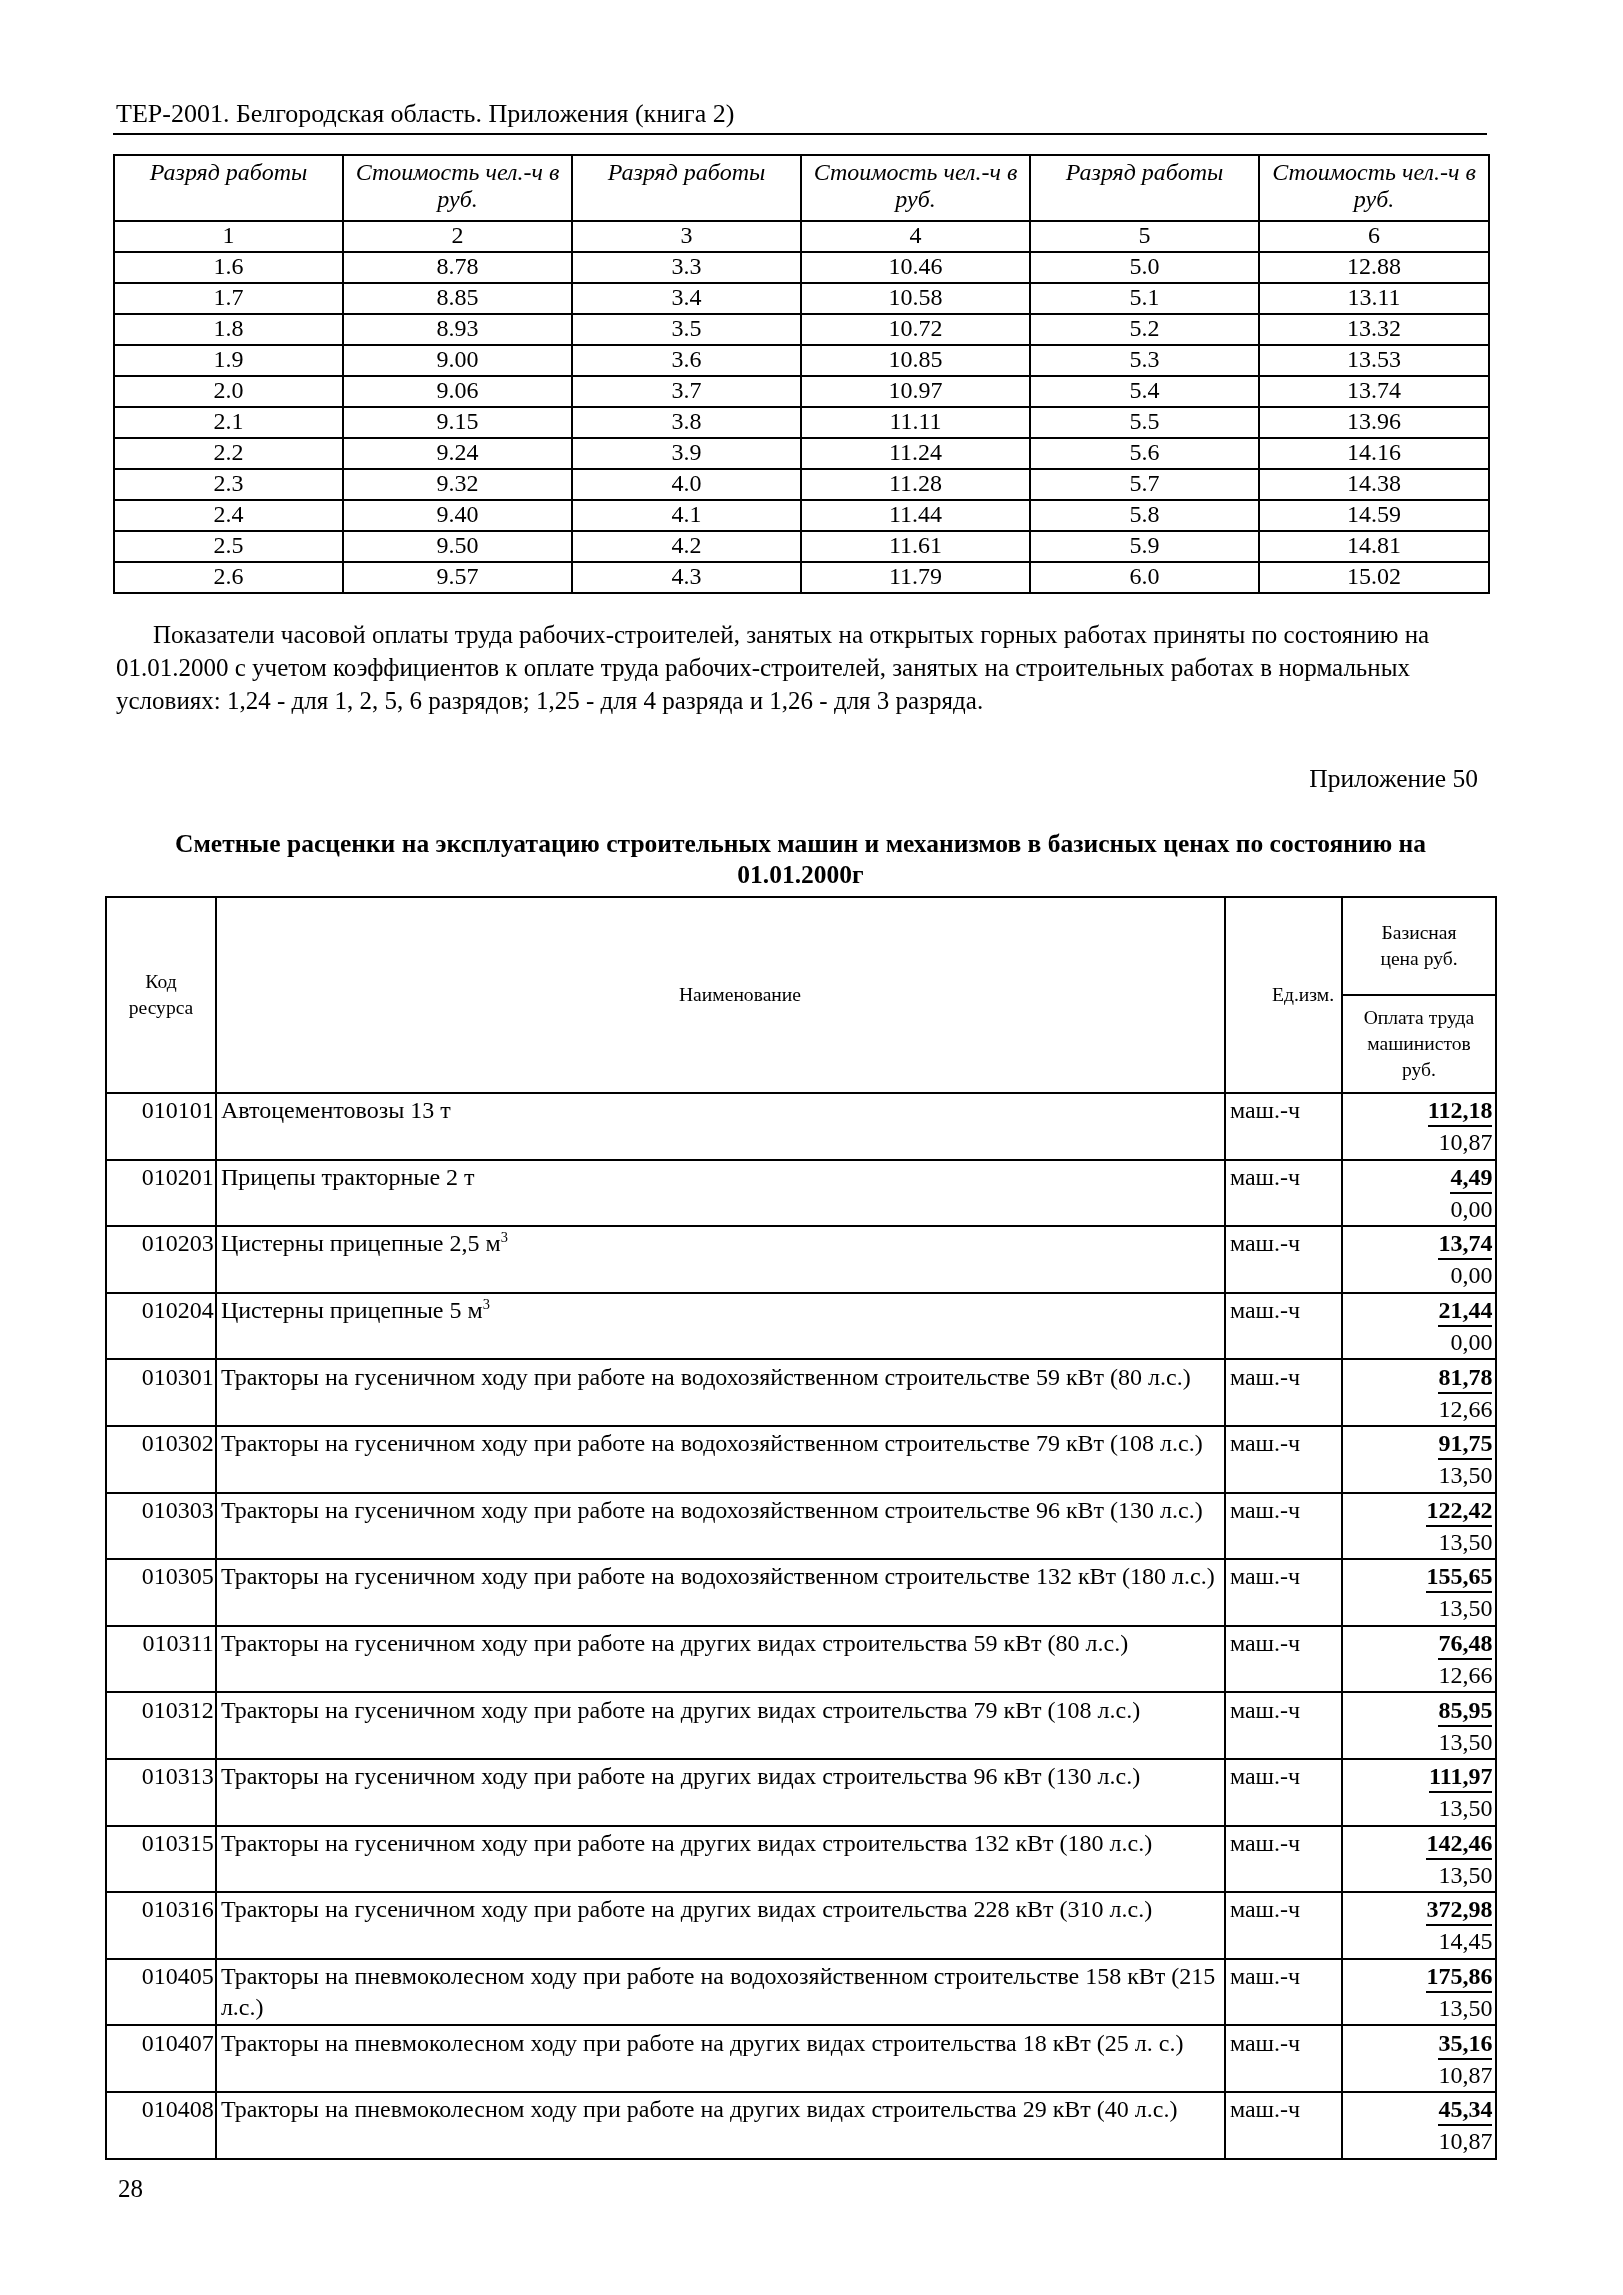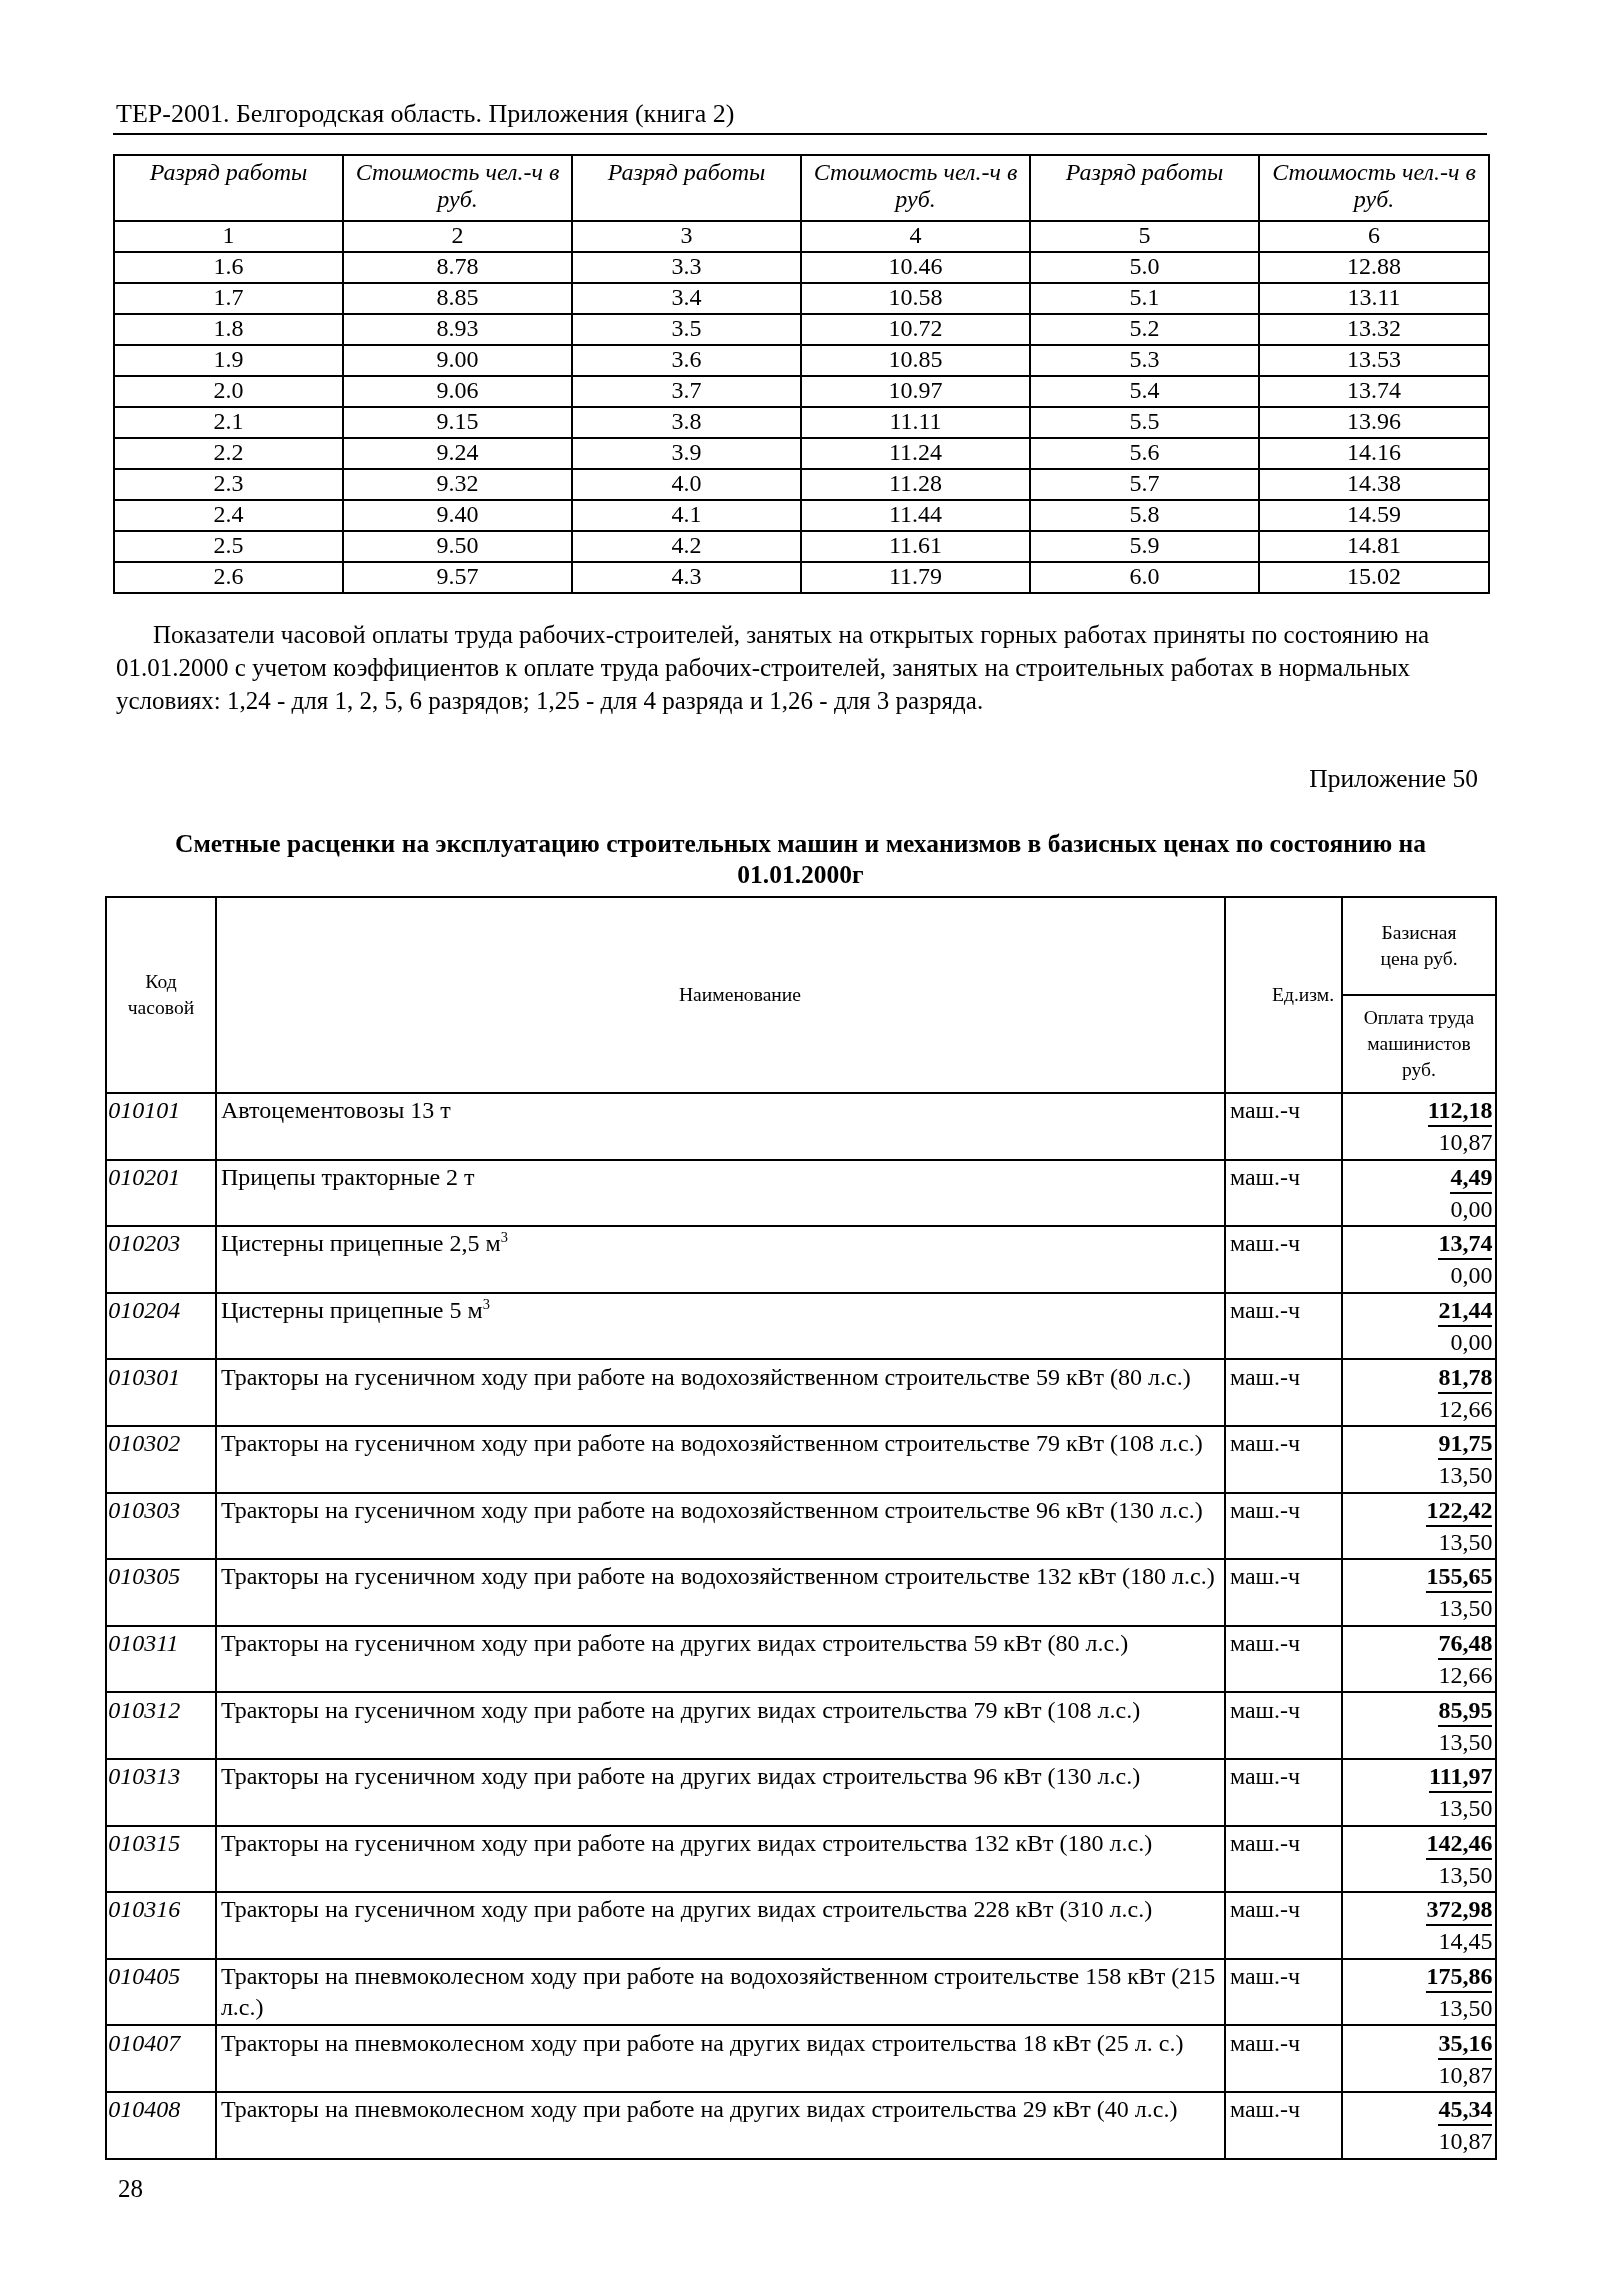--- a/index.html
+++ b/index.html
@@ -17,21 +17,21 @@
 
     #note { left:116px; top:618px; width:1368px; font-size:25px; line-height:33px; text-indent:37px; }
     #appendix-label { right:145px; top:762px; font-size:25.5px; line-height:33px; text-align:center; }
     #doc-title { left:105px; top:828px; width:1391px; font-size:25.5px; font-weight:bold;
       line-height:31px; text-align:center; }
 
     #machines-table { left:105px; top:896px; width:1391px; }
     #machines-table th, #machines-table td { border:2px solid #000; font-weight:normal; }
     #machines-table thead th { font-size:19.6px; line-height:26px; text-align:center; vertical-align:middle;padding-left:40px; }
     #machines-table tbody td { font-size:24px; line-height:31px; vertical-align:top; padding:1.3px 3.9px; height:60px; }
-    #machines-table tbody td.code { text-align:left; padding:1.3px 1.3px;font-style:italic; }
+    #machines-table tbody td.code { text-align:right; padding:1.3px 1.3px; }
     #machines-table tbody td.unit { }
     #machines-table tbody td.price { text-align:right; padding-right:2.6px; }
     .price-top { display:inline-block; border-bottom:2px solid #000000; line-height:29px;font-weight:bold; }
     .price-bottom { display:block; line-height:30px; }
     .sup { font-size:14.4px; vertical-align:super; line-height:0; }
 
     #page-number { left:118px; top:2172px; font-size:25px; line-height:33px; }
   </style>
 </head>
 <body>
@@ -169,21 +169,21 @@
 
 <table id="machines-table">
   <colgroup>
     <col style="width:110px">
       <col style="width:1009px">
       <col style="width:117px">
       <col style="width:154px">
   </colgroup>
   <thead>
     <tr style="height:98px">
-      <th rowspan="2" style="padding:0 6.5px;">Код часовой</th>
+      <th rowspan="2" style="padding:0 6.5px;">Код ресурса</th>
       <th rowspan="2">Наименование</th>
       <th rowspan="2">Ед.изм.</th>
       <th style="padding:2.6px 19.6px;">Базисная цена руб.</th>
     </tr>
     <tr style="height:98px">
       <th style="padding:2.6px 6.5px;">Оплата труда машинистов руб.</th>
     </tr>
   </thead>
   <tbody id="machines-body">
       <tr>

